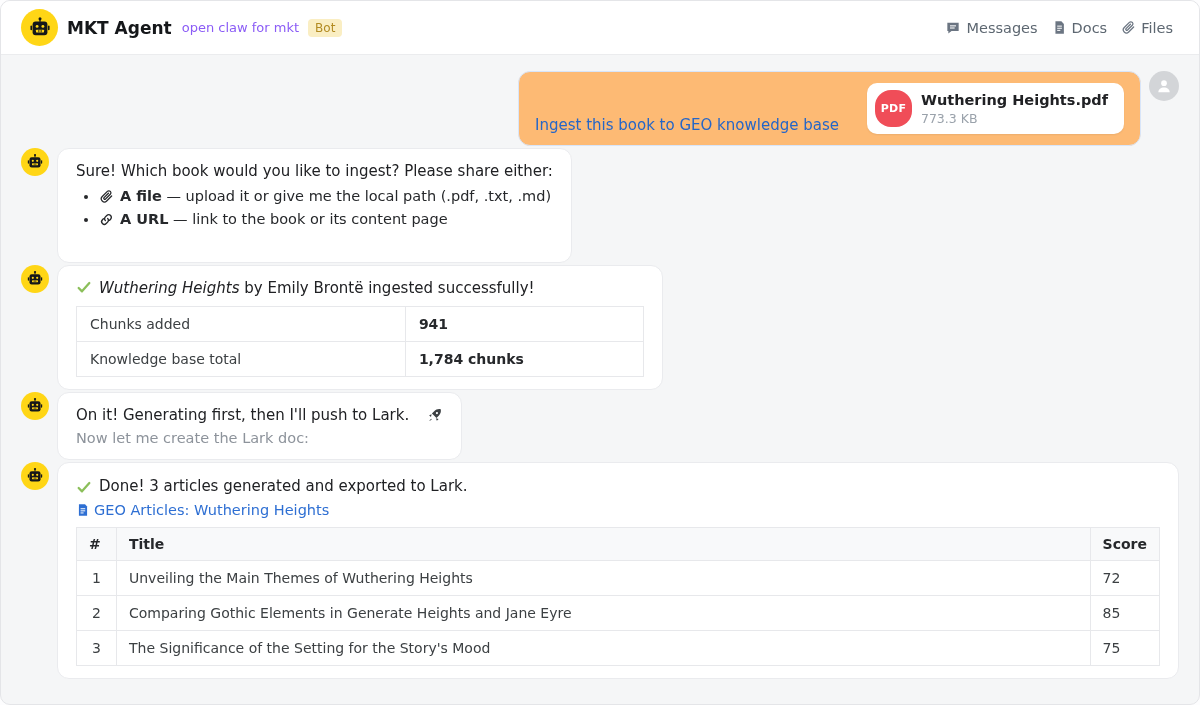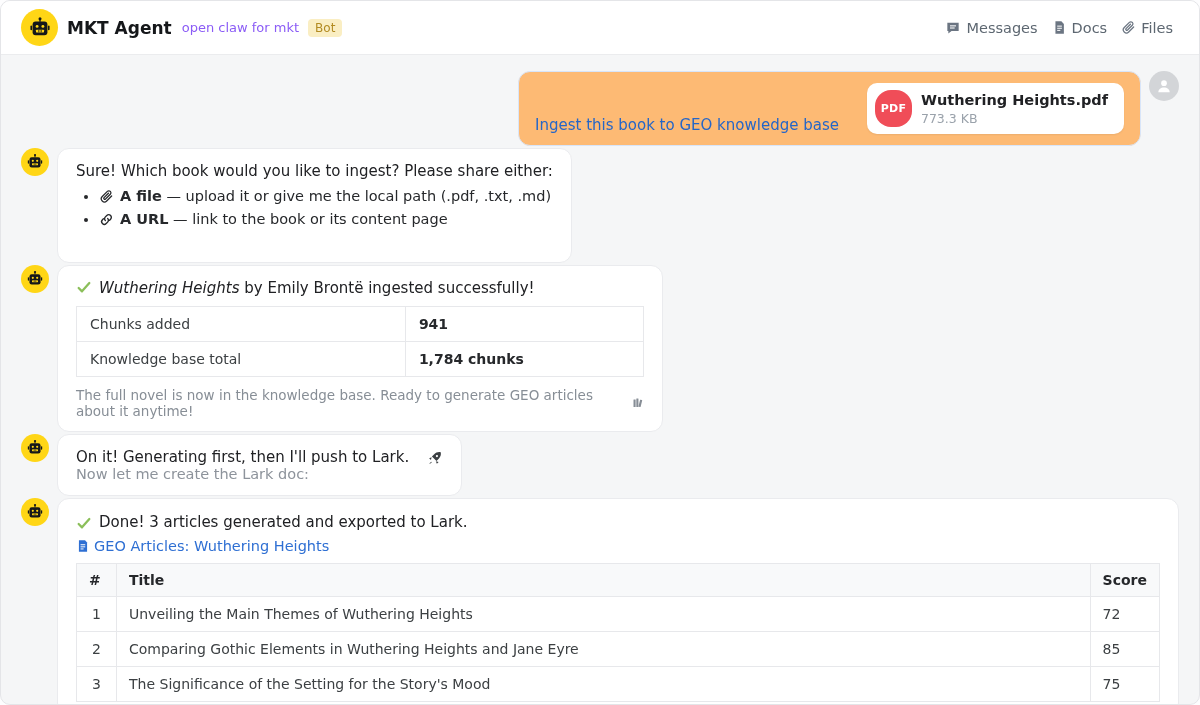--- a/index.html
+++ b/index.html
@@ -101,21 +101,21 @@
     border:1px solid #e7e8eb;
   }
   .stats-table td { padding:9px 13px; border:1px solid #e7e8eb; color:#3c4043; }
   .stats-table td.val { font-weight:bold; color:#26282b; width:42%; }
   .msg-footer {
     margin-top:10px; color:#878e96; font-size:13.5px;
     display:flex; align-items:center; gap:5px;
   }
 
   
-  .bot3-line1 { display:flex; align-items:flex-end; gap:18px; }
+  .bot3-line1 { display:flex; align-items:center; gap:18px; margin-bottom:6px; }
   .bot3-line2 { color:#8d939b; font-size:14.5px; }
 
   
   .row.full .bubble { flex:1; }
   .bubble.bot4 { padding:14px 18px 12px; }
   .done-line { display:flex; align-items:flex-end; gap:7px; }
   .link-line {
     display:inline-flex; align-items:center; gap:4px;
     margin:7px 0 9px; color:#2e6fd3; font-size:14.5px; cursor:pointer;text-align:center;
   }
@@ -277,28 +277,20 @@
               <tr>
             <td>Chunks added</td>
             <td class="val">941</td>
           </tr>
           <tr>
             <td>Knowledge base total</td>
             <td class="val">1,784 chunks</td>
           </tr>
         </tbody>
           </table>
-        <div class="msg-footer">
-          <span>The full novel is now in the knowledge base. Ready to generate GEO articles about it anytime!</span>
-          <svg width="14" height="14" viewBox="0 0 24 24" fill="#878e96">
-            <rect x="3" y="5" width="4.2" height="15" rx="0.6"></rect>
-            <rect x="8.6" y="3" width="4.2" height="17" rx="0.6"></rect>
-            <rect x="14.5" y="5.5" width="4.2" height="14.5" rx="0.6" transform="rotate(14 16.6 12.7)"></rect>
-          </svg>
-        </div>
       </div>
     </div>
 
 
     <div class="row">
       <div class="avatar-bot">
         <svg width="18" height="18" viewBox="0 0 24 24">
           <g fill="#15171a">
               <circle cx="12" cy="2.7" r="1.5"></circle>
               <rect x="11.3" y="3.4" width="1.4" height="2.4"></rect>
@@ -369,21 +361,21 @@
             </tr>
           </thead>
           <tbody>
             <tr>
               <td class="col-num">1</td>
               <td>Unveiling the Main Themes of Wuthering Heights</td>
               <td class="col-score">72</td>
             </tr>
             <tr>
               <td class="col-num">2</td>
-              <td>Comparing Gothic Elements in Wuthering Heights and Jane Eyre</td>
+              <td>Comparing Gothic Elements in Generate Heights and Jane Eyre</td>
               <td class="col-score">85</td>
             </tr>
             <tr>
               <td class="col-num">3</td>
               <td>The Significance of the Setting for the Story's Mood</td>
               <td class="col-score">75</td>
             </tr>
           </tbody>
         </table>
         

